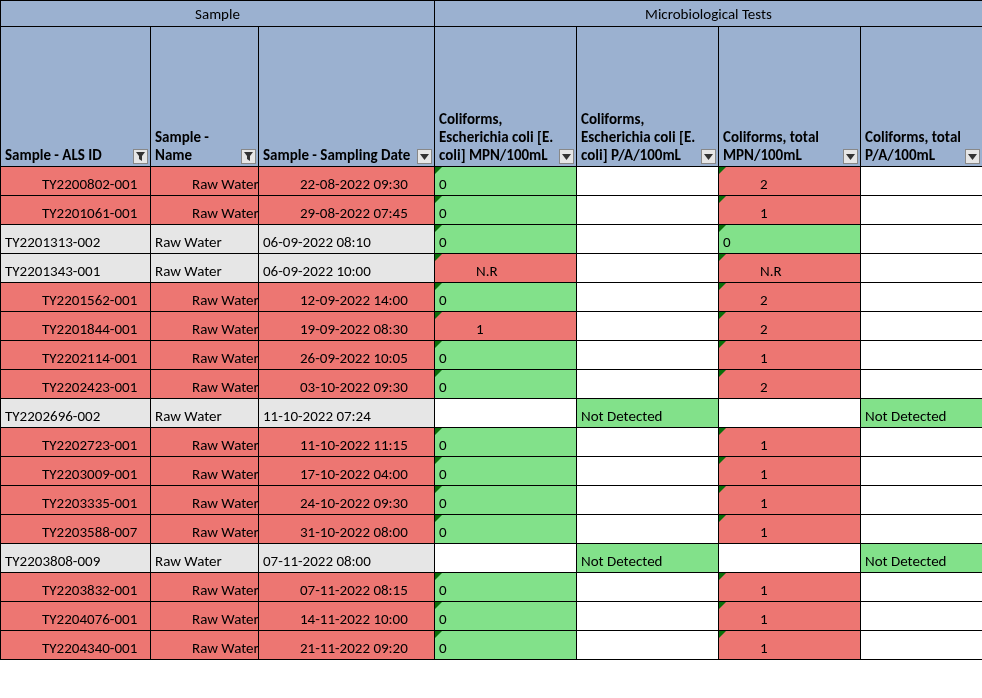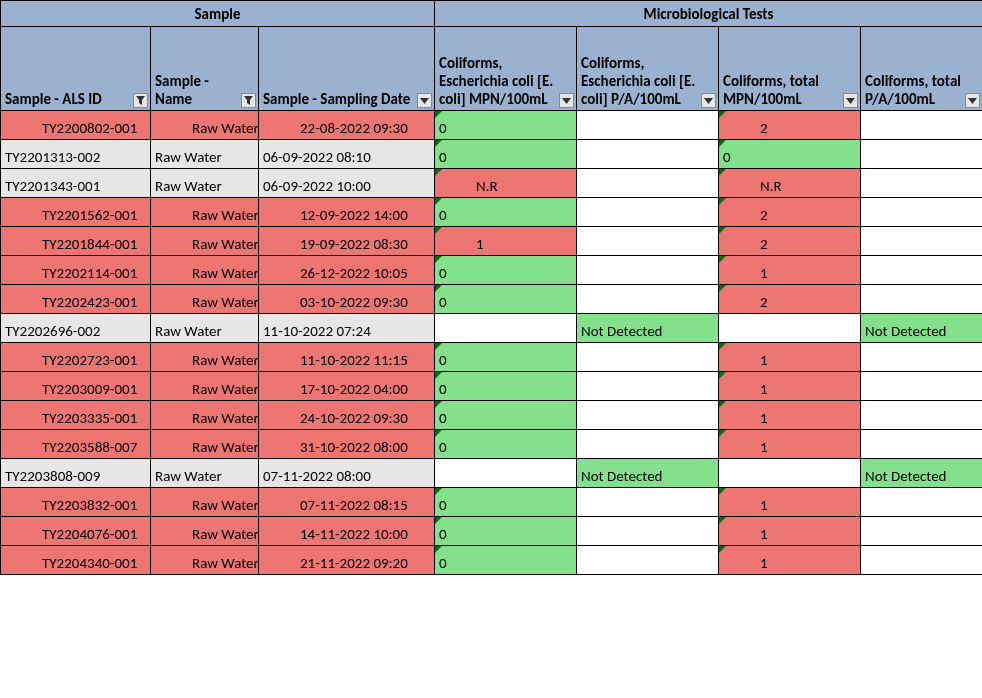--- a/index.html
+++ b/index.html
@@ -21,31 +21,31 @@
     padding: 2px 4px;
     vertical-align: bottom;
     text-align: left;
     overflow: hidden;
     white-space: nowrap;
     height: 29px;
   }
   th.group {
     background: #9bb1d0;
     text-align: center;
-    font-weight: bold;
+    font-weight: normal;
     vertical-align: middle;
     height: 26px;
   }
   th.col {
     background: #9bb1d0;
     font-weight: bold;
     vertical-align: bottom;
     white-space: normal;
     position: relative;
-    height: 84px;
+    height: 140px;
     padding-right: 18px;
   }
   .filter-btn {
     position: absolute;
     right: 2px;
     bottom: 2px;
     width: 15px;
     height: 15px;
     background: #e6e6e6;
     border: 1px solid #888;
@@ -158,20 +158,29 @@
       <tr>
         <td class="c-red">TY2200802-001</td>
         <td class="c-red">Raw Water</td>
         <td class="c-red">22-08-2022 09:30</td>
         <td class="c-green tri">0</td>
         <td class="c-white"></td>
         <td class="c-red tri">2</td>
         <td class="c-white"></td>
       </tr>
       <tr>
+        <td class="c-red">TY2201061-001</td>
+        <td class="c-red">Raw Water</td>
+        <td class="c-red">29-08-2022 07:45</td>
+        <td class="c-green tri">0</td>
+        <td class="c-white"></td>
+        <td class="c-red tri">1</td>
+        <td class="c-white"></td>
+      </tr>
+      <tr>
         <td class="c-gray">TY2201313-002</td>
         <td class="c-gray">Raw Water</td>
         <td class="c-gray">06-09-2022 08:10</td>
         <td class="c-green tri">0</td>
         <td class="c-white"></td>
         <td class="c-green tri">0</td>
         <td class="c-white"></td>
       </tr>
       <tr>
         <td class="c-gray">TY2201343-001</td>
@@ -196,21 +205,21 @@
         <td class="c-red">Raw Water</td>
         <td class="c-red">19-09-2022 08:30</td>
         <td class="c-red tri">1</td>
         <td class="c-white"></td>
         <td class="c-red tri">2</td>
         <td class="c-white"></td>
       </tr>
       <tr>
         <td class="c-red">TY2202114-001</td>
         <td class="c-red">Raw Water</td>
-        <td class="c-red">26-12-2022 10:05</td>
+        <td class="c-red">26-09-2022 10:05</td>
         <td class="c-green tri">0</td>
         <td class="c-white"></td>
         <td class="c-red tri">1</td>
         <td class="c-white"></td>
       </tr>
       <tr>
         <td class="c-red">TY2202423-001</td>
         <td class="c-red">Raw Water</td>
         <td class="c-red">03-10-2022 09:30</td>
         <td class="c-green tri">0</td>

